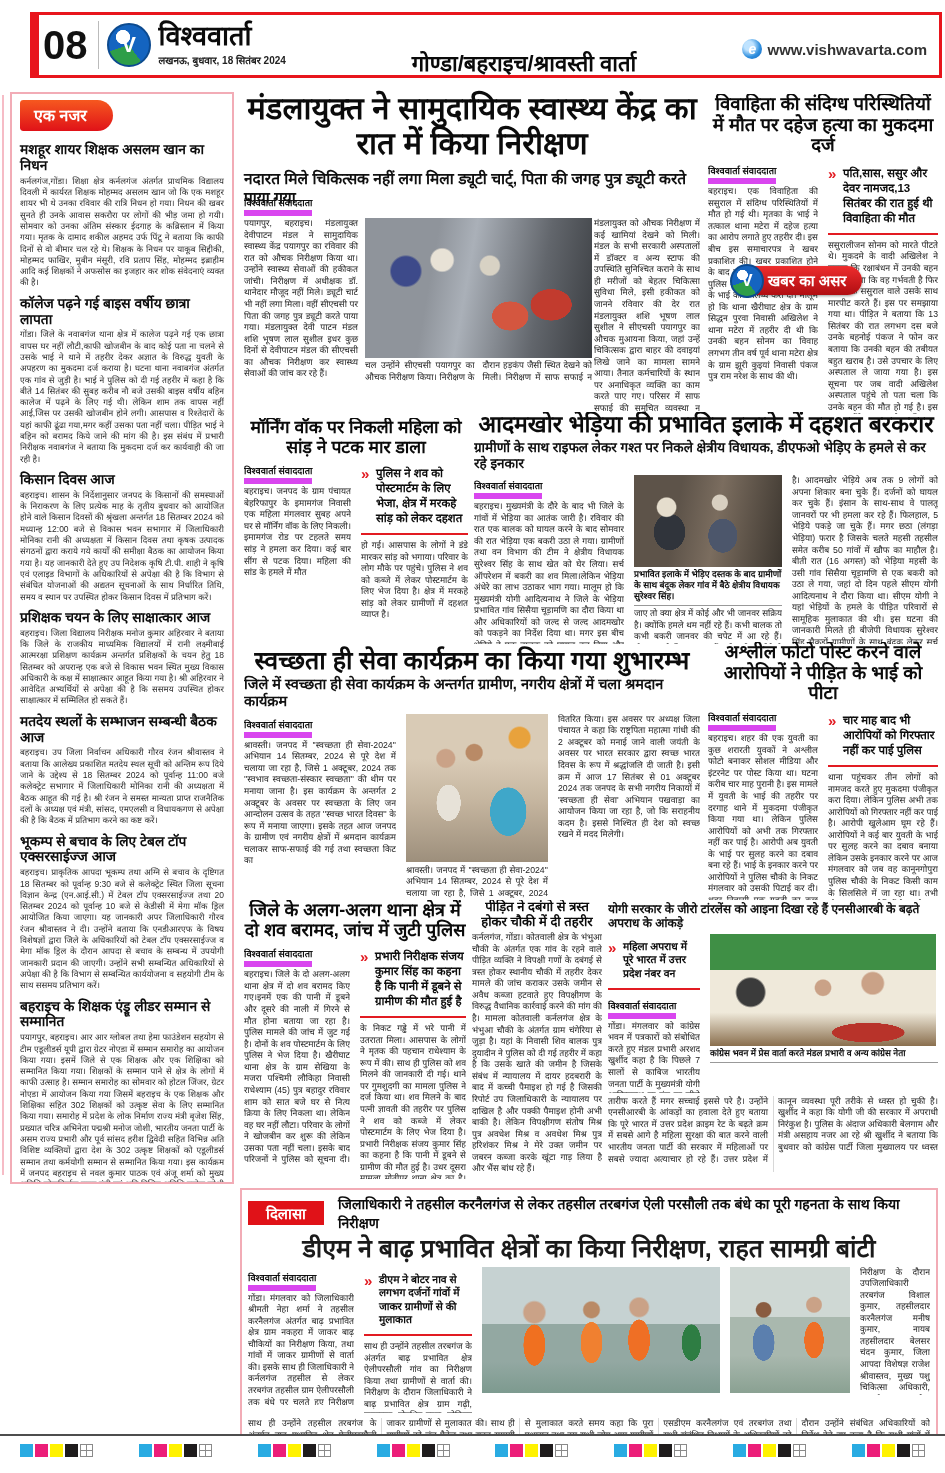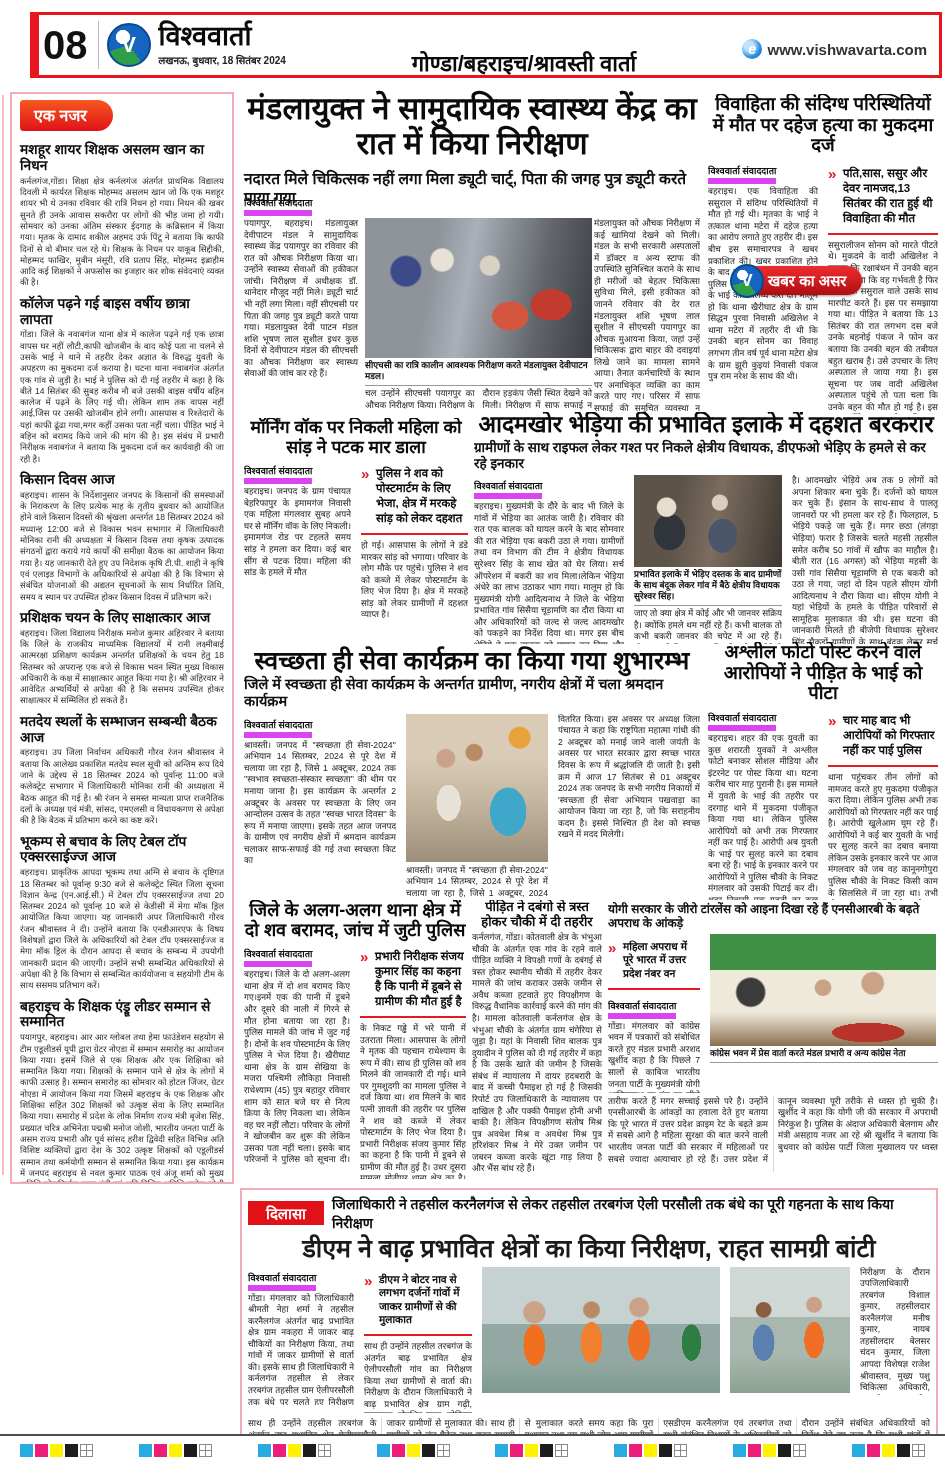--- a/index.html
+++ b/index.html
@@ -117,21 +117,21 @@
   .ph-press{width:226px;height:112px;
      background:
       radial-gradient(circle at 18% 52%,#3b3b3b 0 7%,transparent 8%),
       radial-gradient(circle at 50% 48%,#caa287 0 6%,transparent 7%),
       radial-gradient(circle at 72% 44%,#caa287 0 6%,transparent 7%),
       radial-gradient(ellipse 60px 16px at 70% 88%,#b8332a 0 60%,transparent 61%),
       linear-gradient(#3f8f45 0 32%,#efe9da 32% 70%,#8a6f4e);}
   
   .dmband{position:absolute;left:240px;top:1188px;width:698px;height:248px;box-sizing:border-box;
       border:2px solid #f2acb6;padding:4px 6px;overflow:hidden;}
-  .dilasa{display:flex;align-items:center;gap:8px;}
+  .dilasa{display:flex;align-items:center;gap:14px;}
   .dilasa-tag{background:#e01218;color:#fff;font-weight:800;font-size:15px;padding:2px 18px;}
   .dilasa-txt{font-size:14px;font-weight:800;color:#0c0c0c;}
   .dm-head{font-size:25px;font-weight:800;text-align:center;margin:3px 0 4px;line-height:1.1;}
   .ph-flood1{width:238px;height:126px;
      background:
       radial-gradient(ellipse 18px 34px at 22% 62%,#f07020 0 60%,transparent 61%),
       radial-gradient(ellipse 18px 34px at 46% 60%,#f08030 0 60%,transparent 61%),
       radial-gradient(ellipse 18px 34px at 66% 58%,#ef6f25 0 60%,transparent 61%),
       radial-gradient(circle at 22% 36%,#caa287 0 5%,transparent 6%),
       radial-gradient(circle at 46% 34%,#b98a66 0 5%,transparent 6%),
@@ -217,21 +217,20 @@
   </div>
 
   <h1 class="head lead-head">मंडलायुक्त ने सामुदायिक स्वास्थ्य केंद्र का रात में किया निरीक्षण</h1>
   <div class="sub lead-sub">नदारत मिले चिकित्सक नहीं लगा मिला ड्यूटी चार्ट्, पिता की जगह पुत्र ड्यूटी करते पाया गया</div>
   <div class="art lead-art">
     <span class="byline">विश्ववार्ता संवाददाता</span>
     <div class="lead-cols">
       <div class="lead-l body">पयागपुर, बहराइच। मंडलायुक्त देवीपाटन मंडल ने सामुदायिक स्वास्थ्य केंद्र पयागपुर का रविवार की रात को औचक निरीक्षण किया था। उन्होंने स्वास्थ्य सेवाओं की हकीकत जांची। निरीक्षण में अधीक्षक डॉ. थानेदार मौजूद नहीं मिले। ड्यूटी चार्ट भी नहीं लगा मिला। वहीं सीएचसी पर पिता की जगह पुत्र ड्यूटी करते पाया गया। मंडलायुक्त देवी पाटन मंडल शशि भूषण लाल सुशील इधर कुछ दिनों से देवीपाटन मंडल की सीएचसी का औचक निरीक्षण कर स्वास्थ्य सेवाओं की जांच कर रहे हैं।</div>
       <div class="lead-m">
         <div class="photo ph-lead"></div>
-        <div class="caption">सीएचसी का रात्रि कालीन आवश्यक निरीक्षण करते मंडलायुक्त देवीपाटन मडल।</div>
         <div class="body" style="margin-top:2px;column-count:2;column-gap:8px;height:32px;overflow:hidden;">चल उन्होंने सीएचसी पयागपुर का औचक निरीक्षण किया। निरीक्षण के दौरान हड़कंप जैसी स्थित देखने को मिली। निरीक्षण में साफ सफाई न होने के साथ ही मरीजों को बाहर की दवायें लिखे जाने का मामला भी सामने आया, जिस पर मंडलायुक्त ने कार्रवाई के निर्देश दिये हैं। इसके साथ ही</div>
       </div>
       <div class="lead-r body">मंडलायुक्त को औचक निरीक्षण में कई खामियां देखने को मिली। मंडल के सभी सरकारी अस्पतालों में डॉक्टर व अन्य स्टाफ की उपस्थिति सुनिश्चित कराने के साथ ही मरीजों को बेहतर चिकित्सा सुविधा मिले, इसी हकीकत को जानने रविवार की देर रात मंडलायुक्त शशि भूषण लाल सुशील ने सीएचसी पयागपुर का औचक मुआयना किया, जहां उन्हें चिकित्सक द्वारा बाहर की दवाइयां लिखे जाने का मामला सामने आया। तैनात कर्मचारियों के स्थान पर अनाधिकृत व्यक्ति का काम करते पाए गए। परिसर में साफ सफाई की समुचित व्यवस्था न होना आदि अव्यवस्था देखने को मिली। मंडल आयुक्त ने कार्रवाई के निर्देश दिए हैं।</div>
     </div>
   </div>
 
   <div class="art dahej">
     <h2 class="head">विवाहिता की संदिग्ध परिस्थितियों में मौत पर दहेज हत्या का मुकदमा दर्ज</h2>
     <div class="row" style="margin-top:4px;">
       <div style="width:50%;">

